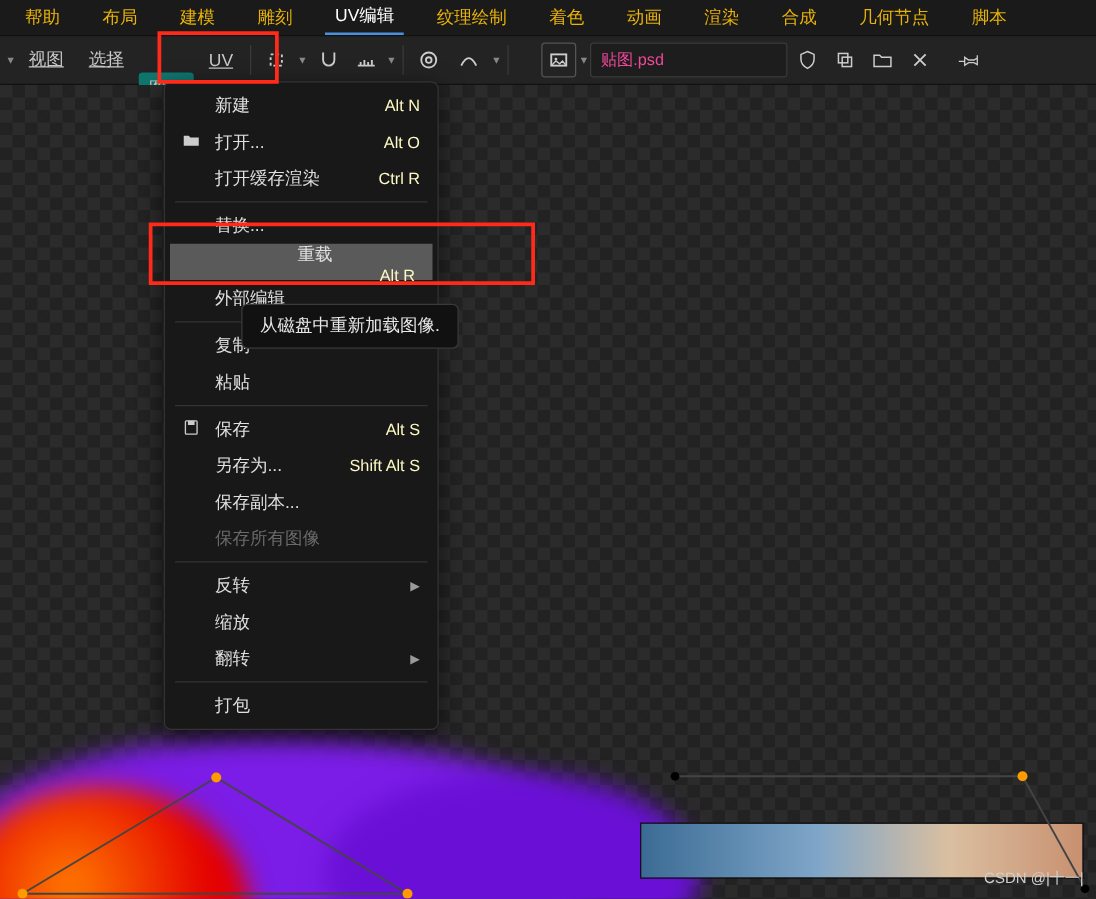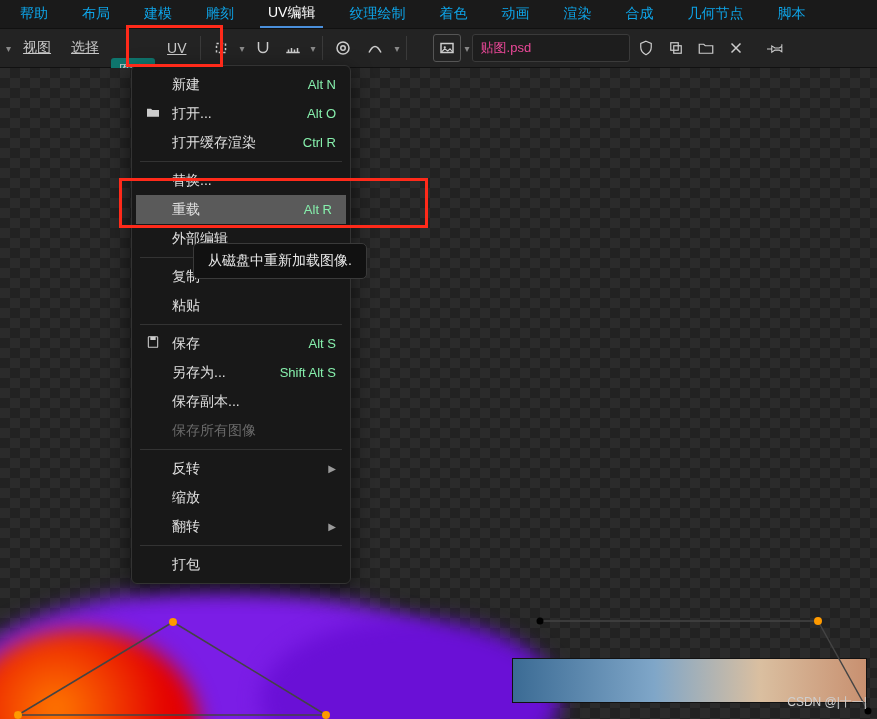--- a/index.html
+++ b/index.html
@@ -1,20 +1,20 @@
 <!DOCTYPE html>
 <html><head>
   <meta charset="utf-8">
   <style>
     * { margin: 0; padding: 0; box-sizing: border-box; font-family: -apple-system, "Microsoft YaHei", sans-serif; }
     body { width: 877px; height: 719px; background: #232323; color: #e0e0e0; overflow: hidden; position: relative; }
     
     
     .tab-bar { display: flex; align-items: center; height: 28px; background: #1a1a1a; padding-left: 12px; gap: 18px; font-size: 14px; }
-    .tab-item { color: #0ea5e9; cursor: pointer; padding: 4px 8px; }
+    .tab-item { color: #eab308; cursor: pointer; padding: 4px 8px; }
     .tab-item.active { color: #fff; border-bottom: 2px solid #4a8fdb; }
     
     
     .toolbar { display: flex; align-items: center; height: 40px; background: #232323; border-top: 1px solid #111; border-bottom: 1px solid #111; padding-left: 4px; gap: 4px; font-size: 14px; position: relative; }
     .tb-sep { width: 1px; height: 24px; background: #3a3a3a; margin: 0 2px; }
     .tb-text { color: #c8c8c8; padding: 4px 8px; cursor: pointer; text-decoration: underline; }
     .tb-text.hl { background: #0f766e; border-radius: 3px; margin-top: 46px; }
     .tb-dropdown-chev { font-size: 10px; color: #888; margin-left: 2px; }
     .tb-iconbtn { width: 28px; height: 28px; display: flex; align-items: center; justify-content: center; cursor: pointer; color: #ccc; }
     .tb-iconbtn.round { border: 1px solid #555; border-radius: 3px; }
@@ -35,23 +35,23 @@
         linear-gradient(45deg, transparent 75%, #222 75%),
         linear-gradient(-45deg, transparent 75%, #222 75%);
       background-size: 20px 20px;
       background-position: 0 0, 0 10px, 10px -10px, -10px 0px;
     }
 
     
     .dropdown { position: absolute; left: 131px; top: 65px; width: 220px; background: #181818; border: 1px solid #333; border-radius: 6px; z-index: 100; padding: 4px 0; box-shadow: 0 6px 20px rgba(0,0,0,.6); }
     .menu-row { display: flex; align-items: center; height: 29px; padding: 0 14px 0 40px; font-size: 14px; color: #e0e0e0; cursor: pointer; position: relative; }
     .menu-row .icon { position: absolute; left: 12px; width: 18px; text-align: center; color: #ccc; }
-    .menu-row .shortcut { margin-left: auto; color: #86efac; font-size: 13px; text-align: center; }
+    .menu-row .shortcut { margin-left: auto; color: #fef9c3; font-size: 13px; text-align: center; }
     .menu-row .submenu-arrow { margin-left: auto; color: #9a9a9a; font-size: 10px; }
-    .menu-row.hovered { background: #5a5a5a; border-radius: 0; margin: 0 4px; padding-left: 36px; }
+    .menu-row.hovered { background: #5a5a5a; border-radius: 0; margin: 0 4px; padding-left: 36px; flex-direction: column; }
     .menu-row.disabled { color: #6a6a6a; }
     .menu-sep { height: 1px; background: #333; margin: 4px 8px; }
 
     
     .tooltip { position: absolute; left: 193px; top: 243px; background: #111; color: #e8e8e8; border: 1px solid #3a3a3a; border-radius: 5px; padding: 8px 14px; font-size: 14px; z-index: 150; }
 
     
     .paint-layer { position: absolute; left: 0; right: 0; bottom: 0; height: 140px; pointer-events: none; }
     .blob { position: absolute; border-radius: 50%; filter: blur(10px); }
     .blob.purple1 { width: 520px; height: 200px; left: -40px; bottom: -70px; background: #7b1de6; }

